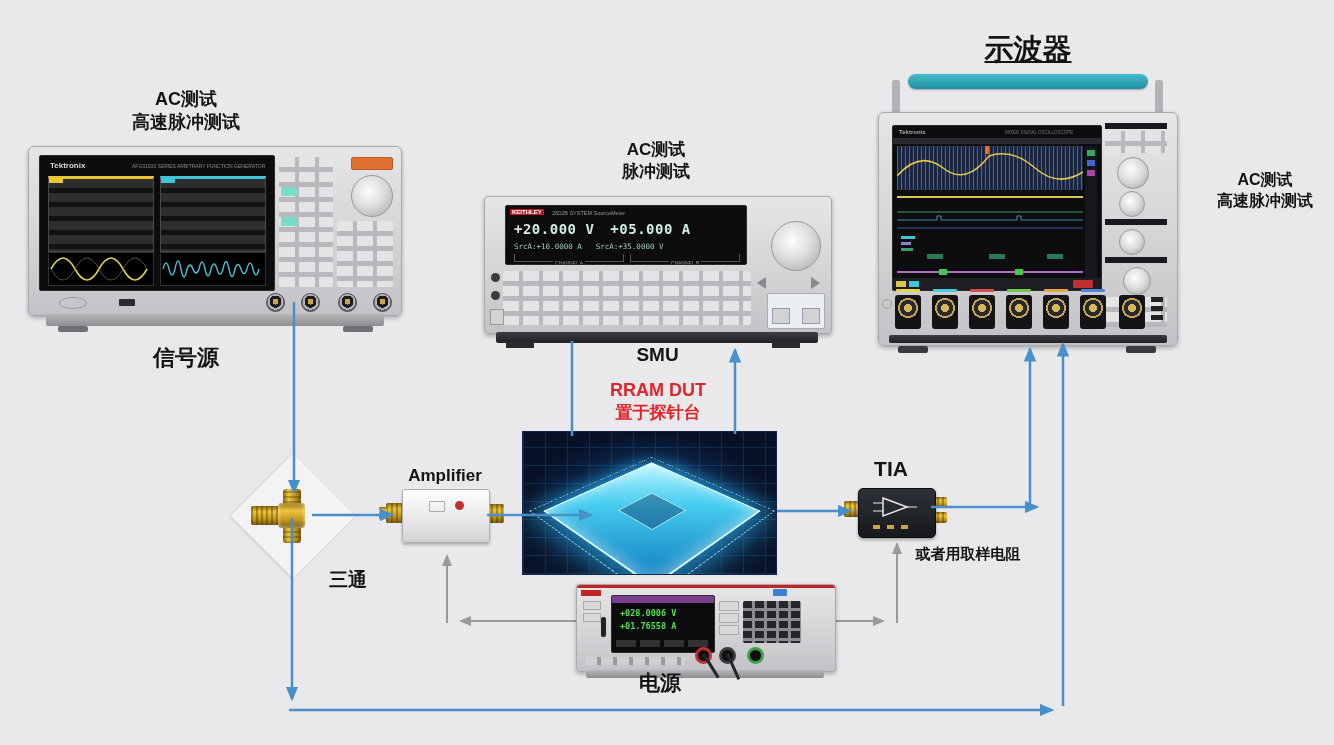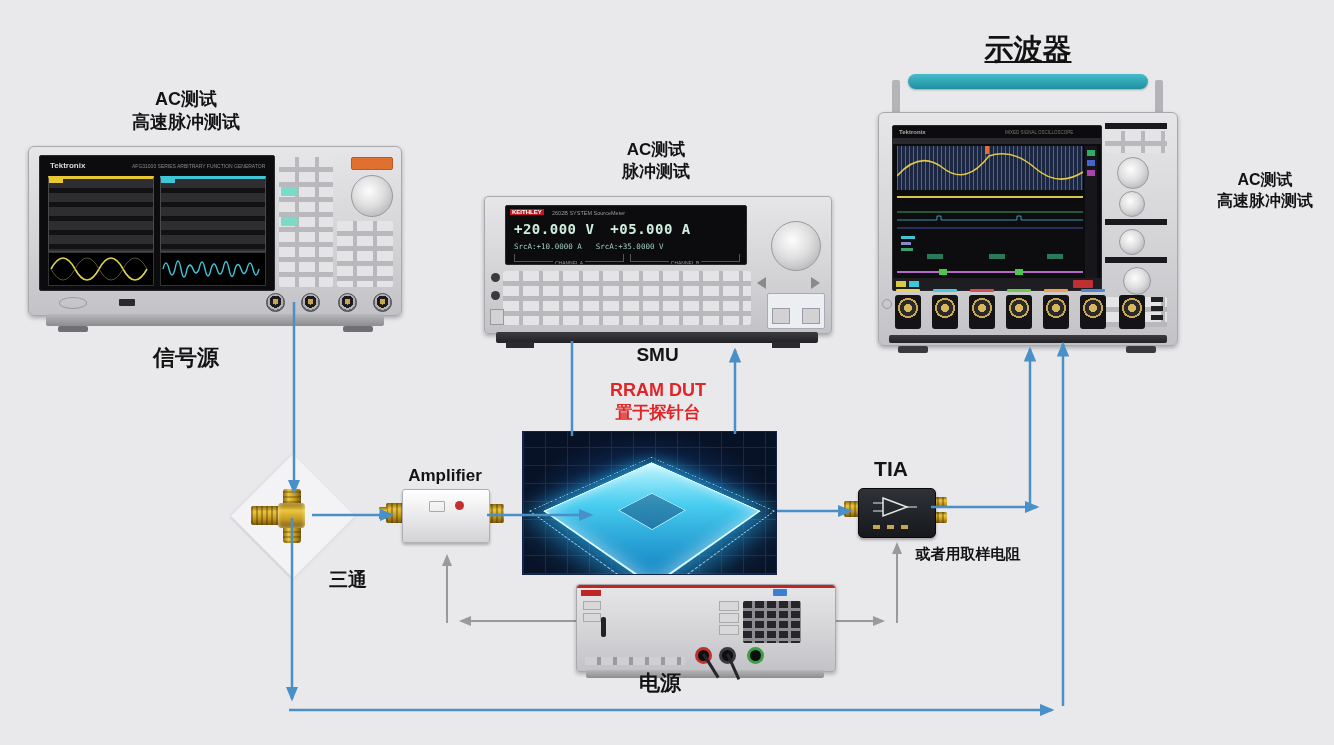--- a/index.html
+++ b/index.html
@@ -274,20 +274,29 @@
       <div class="abs" style="left:14px;top:36px;width:7px;height:4px;background:#caa64a;"></div>
       <div class="abs" style="left:28px;top:36px;width:7px;height:4px;background:#caa64a;"></div>
       <div class="abs" style="left:42px;top:36px;width:7px;height:4px;background:#caa64a;"></div>
     </div>
   </div>
 
   <div class="inst" style="left:576px;top:584px;width:258px;height:100px;z-index:30;">
     <div class="body" style="left:0;top:0;width:258px;height:86px;border-radius:3px;">
       <div class="abs" style="left:0;top:0;width:258px;height:3px;background:#c02525;border-radius:3px 3px 0 0;"></div>
       <div class="abs" style="left:4px;top:5px;width:20px;height:6px;background:#c02525;"></div>
+      <div class="screen" style="left:34px;top:10px;width:102px;height:56px;">
+        <div class="abs" style="left:0;top:0;width:102px;height:7px;background:#7a3f8f;"></div>
+        <div class="abs mono" style="left:8px;top:12px;font-size:8.5px;font-weight:bold;color:#52e052;">+028.0006 V</div>
+        <div class="abs mono" style="left:8px;top:25px;font-size:8.5px;font-weight:bold;color:#52e052;">+01.76558 A</div>
+        <div class="abs" style="left:4px;top:44px;width:20px;height:7px;background:#333;"></div>
+        <div class="abs" style="left:28px;top:44px;width:20px;height:7px;background:#333;"></div>
+        <div class="abs" style="left:52px;top:44px;width:20px;height:7px;background:#333;"></div>
+        <div class="abs" style="left:76px;top:44px;width:20px;height:7px;background:#333;"></div>
+      </div>
       <div class="abs" style="left:6px;top:16px;width:16px;height:7px;background:#d8d8db;border:1px solid #aaa;"></div>
       <div class="abs" style="left:6px;top:28px;width:16px;height:7px;background:#d8d8db;border:1px solid #aaa;"></div>
       <div class="abs" style="left:24px;top:32px;width:5px;height:20px;background:#222;border-radius:2px;"></div>
       <div class="abs" style="left:142px;top:16px;width:18px;height:8px;background:#d8d8db;border:1px solid #aaa;"></div>
       <div class="abs" style="left:142px;top:28px;width:18px;height:8px;background:#d8d8db;border:1px solid #aaa;"></div>
       <div class="abs" style="left:142px;top:40px;width:18px;height:8px;background:#d8d8db;border:1px solid #aaa;"></div>
       <div class="abs" style="left:196px;top:4px;width:14px;height:7px;background:#3a7fd0;border-radius:1px;"></div>
       <div class="btngrid grid-dark" style="left:166px;top:16px;width:58px;height:42px;"></div>
       <div class="term" style="left:118px;top:62px;border:3px solid #c03030;"></div>
       <div class="term" style="left:142px;top:62px;border:3px solid #3a3a3e;"></div>

